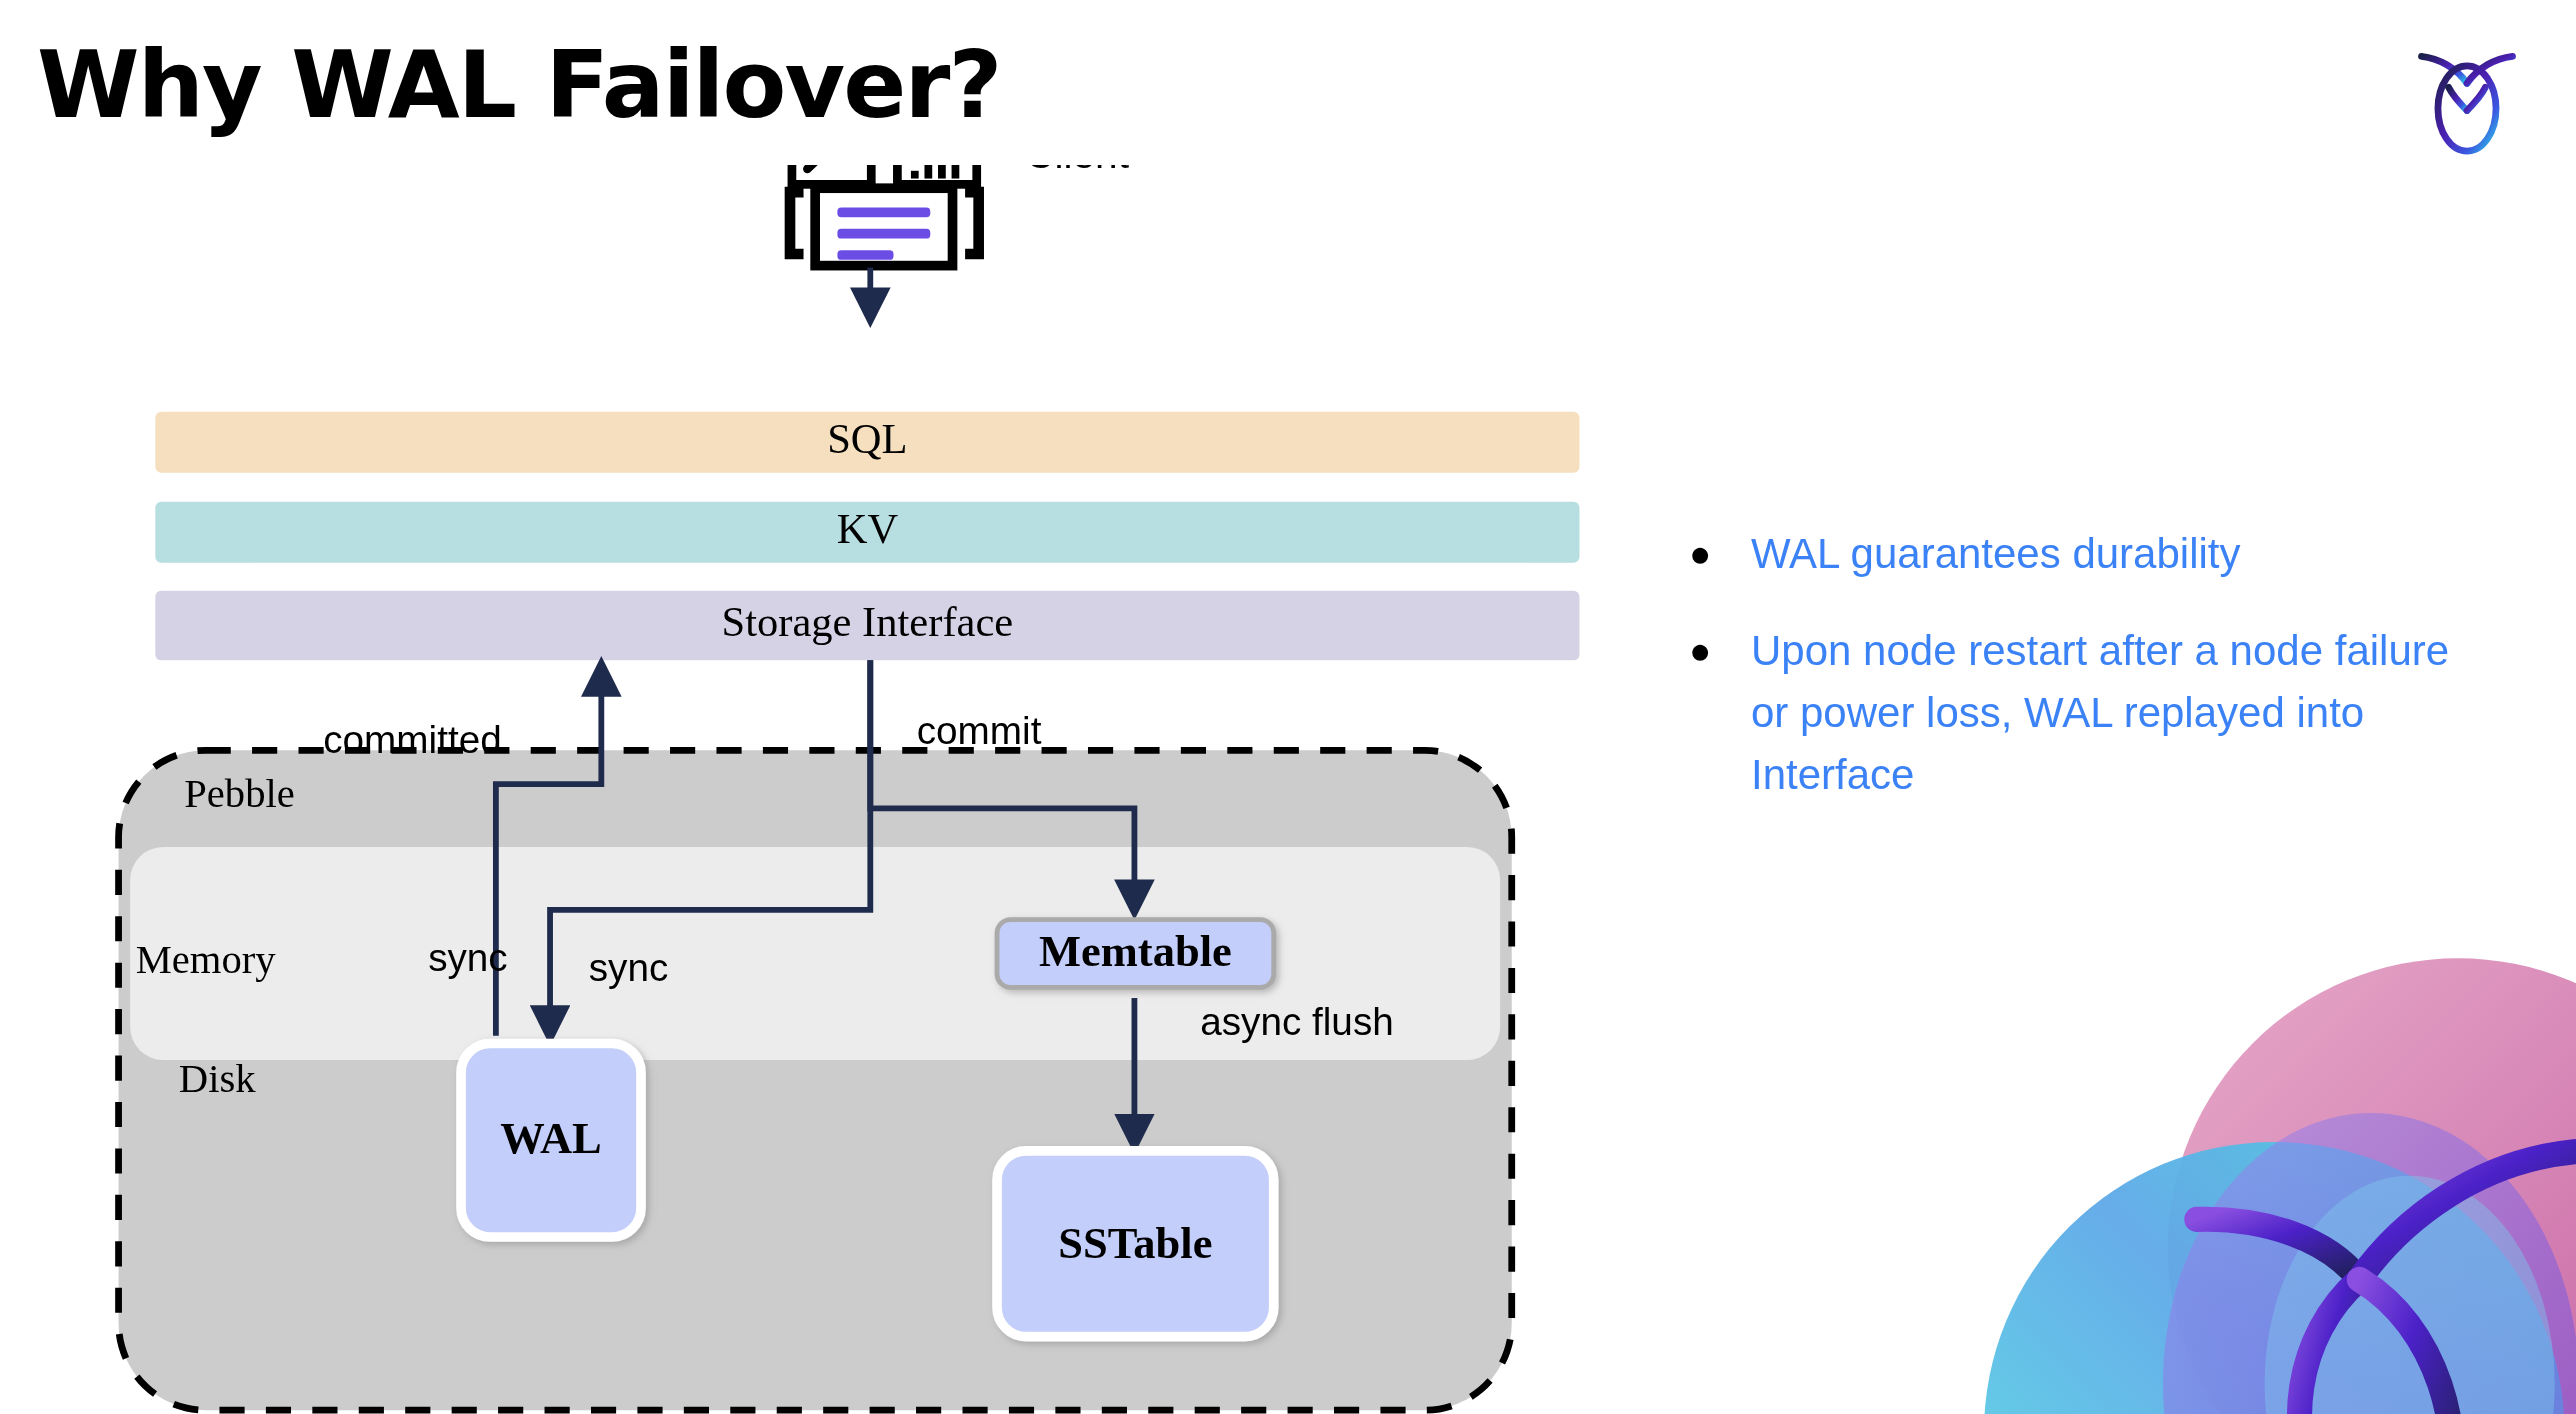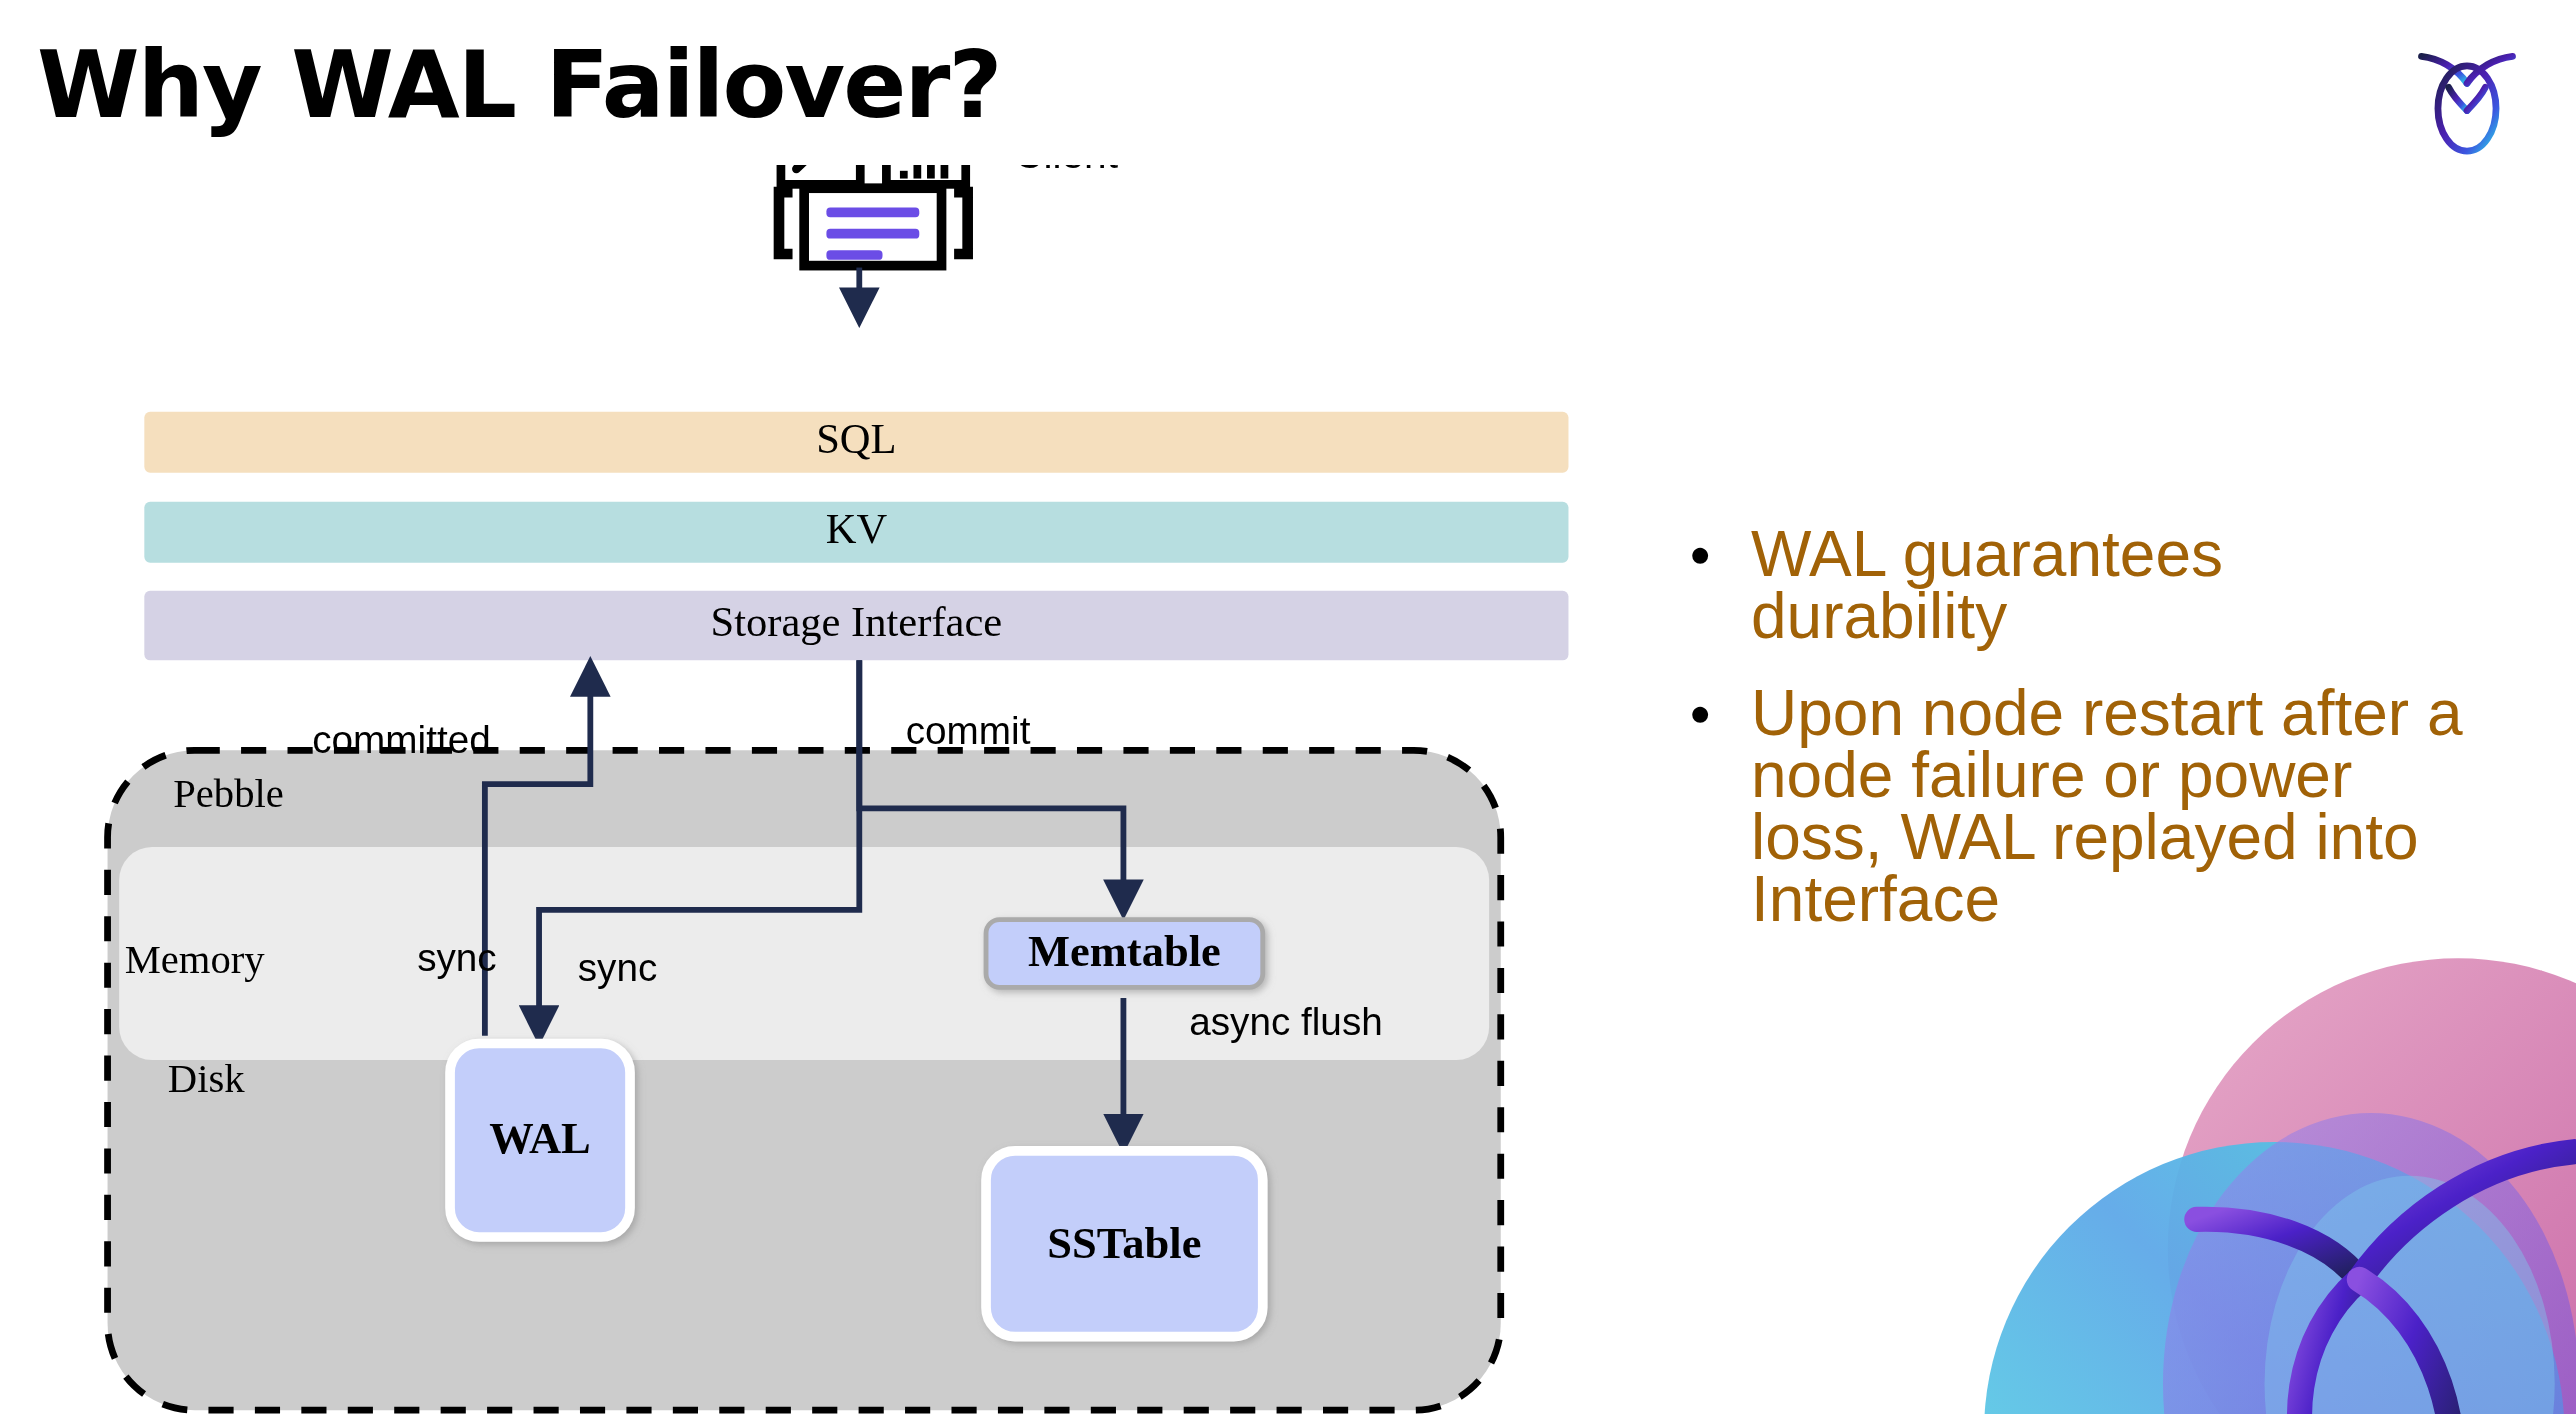--- a/index.html
+++ b/index.html
@@ -49,21 +49,21 @@
     left: 1955px;
     top: 929px;
     width: 621px;
     height: 486px;
     pointer-events: none;
   }
 
   
   .diagram {
     position: absolute;
-    left: 1px;
+    left: 12px;
     top: 165px;
     width: 1645px;
     height: 1250px;
   }
 
   
   .bullets {
     position: absolute;
     left: 1689px;
     top: 523px;
@@ -79,23 +79,23 @@
     width: 21px;
     margin-right: 41px;
     font-size: 37px;
     line-height: 62px;
     color: #000000;
     text-align: center;
   }
   .bullet-text {
     flex: 1 1 auto;
     font-family: "Liberation Sans", sans-serif;
-    font-size: 64px;
+    font-size: 42px;
     line-height: 62px;
-    color: #a16207;
+    color: #3b82f6;
     font-weight: 400;
   }
 
   svg { display: block; }
 </style>
 </head>
 <body>
 
 <div class="slide">
 

